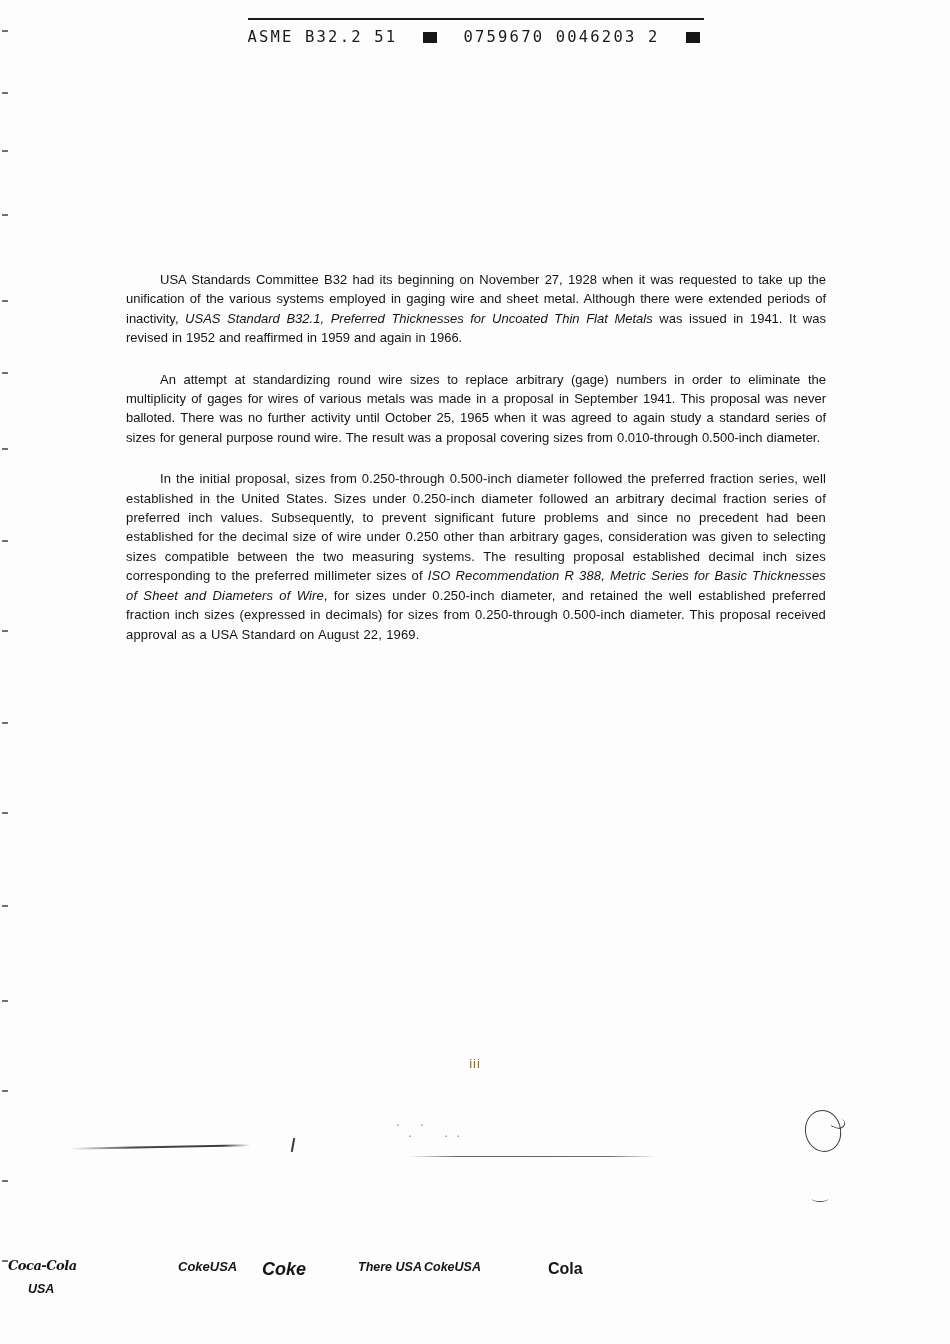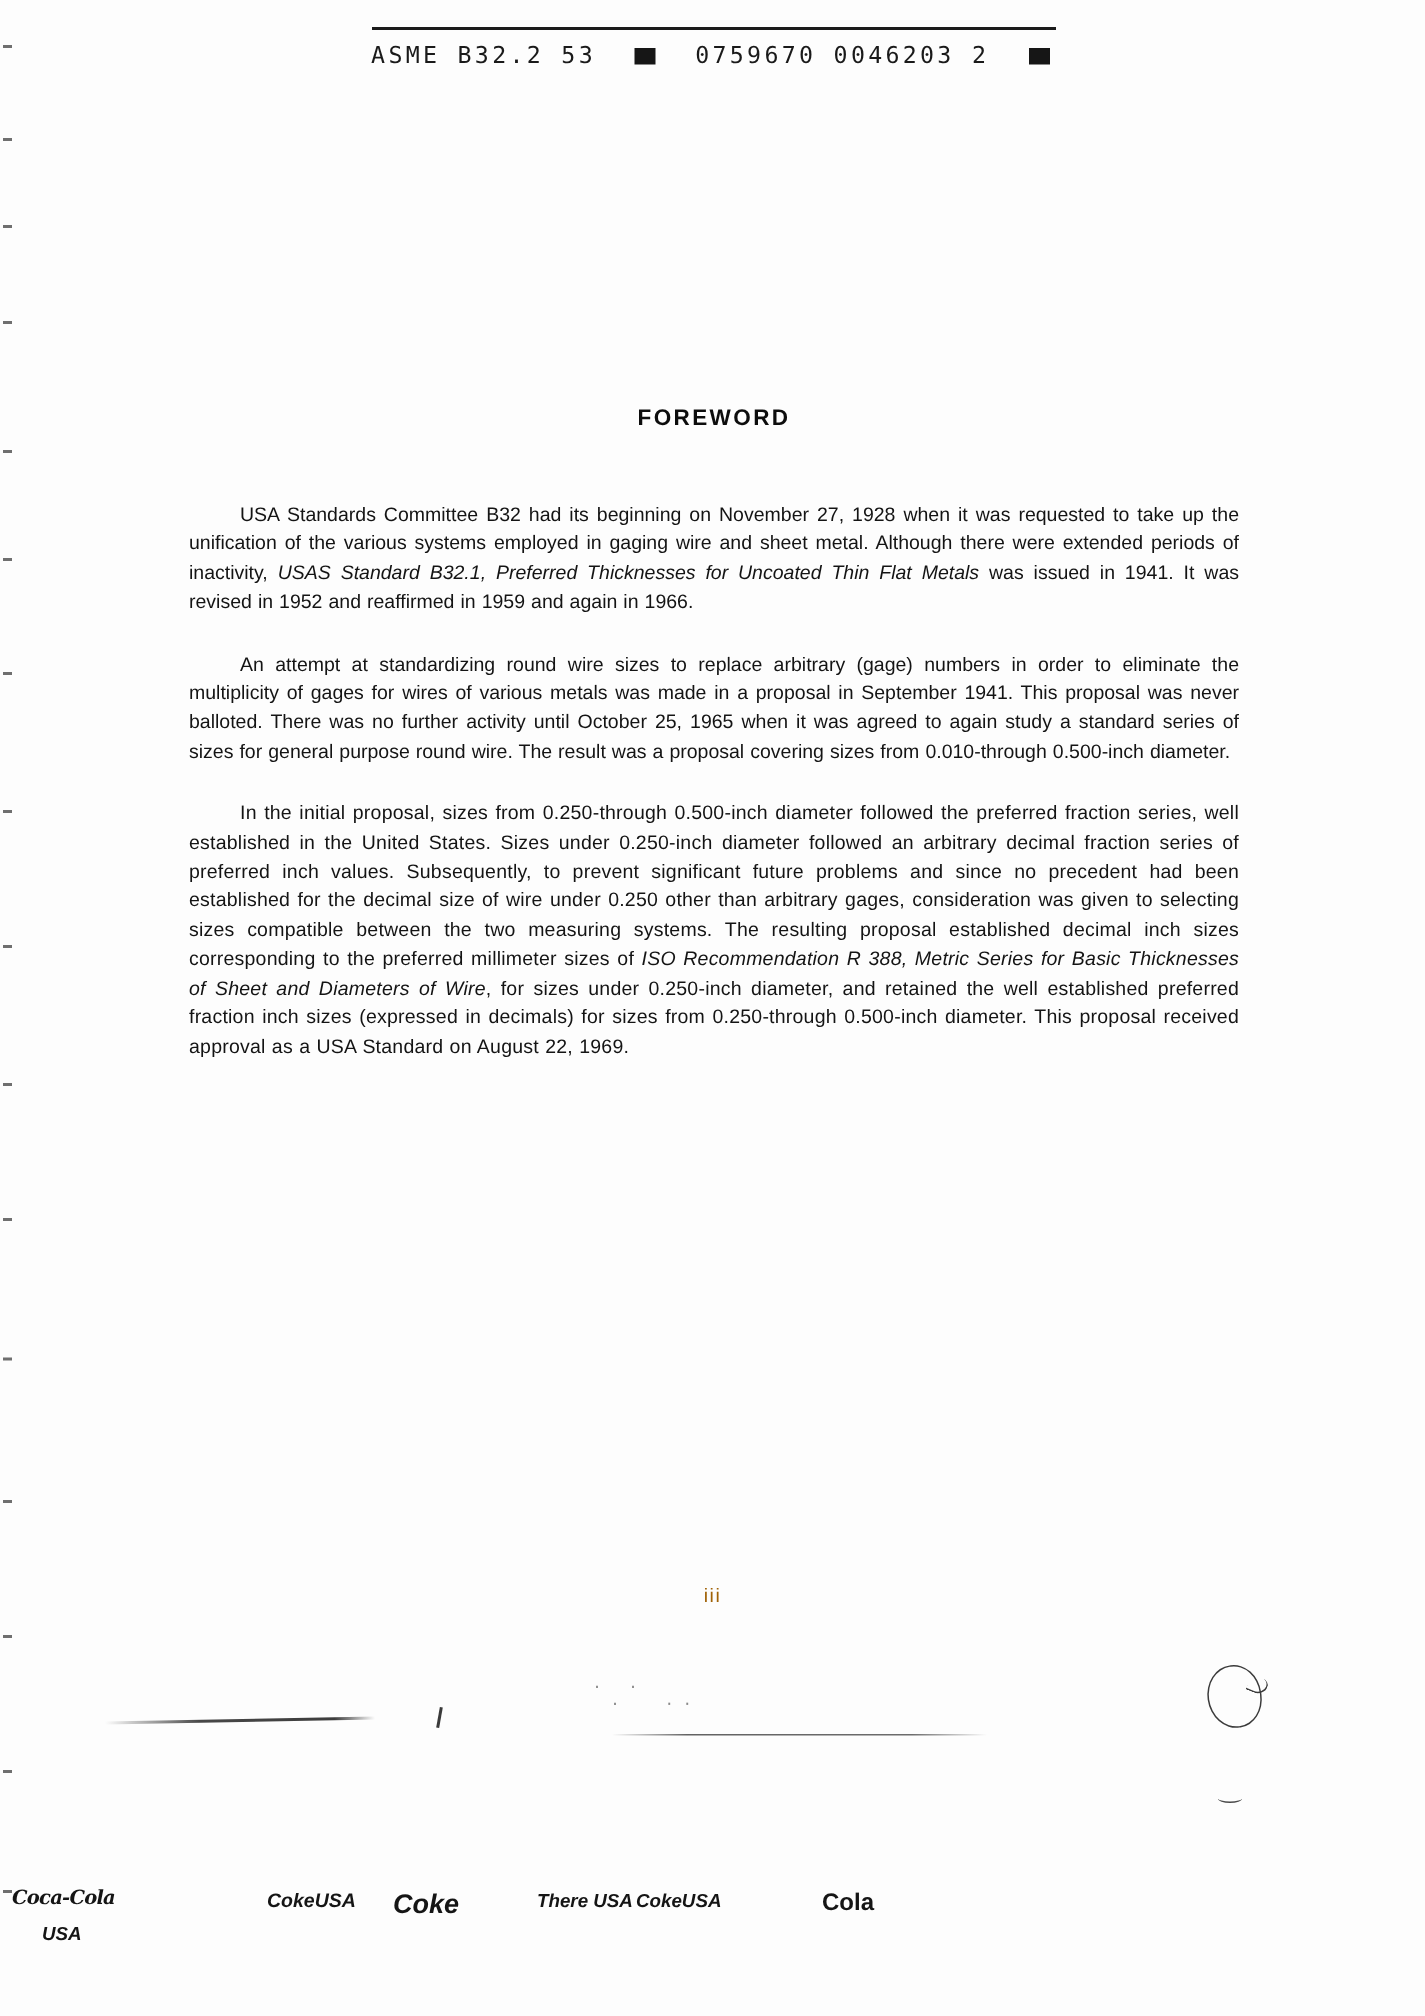--- a/index.html
+++ b/index.html
@@ -219,25 +219,24 @@
   .wm-e { left: 424px; top: 2px; font-family: "Liberation Sans", sans-serif; font-style: italic; font-size: 12.5px; }
   .wm-f { left: 548px; top: 2px; font-family: "Liberation Sans", sans-serif; font-size: 16px; }
 </style>
 </head>
 <body>
 
 <div class="page">
 
   <div class="barcode-line">
     <div class="barcode-rule"></div>
-    <div class="barcode-text"><span>ASME B32.2 53</span>&nbsp;&nbsp;<span class="blk"></span>&nbsp;&nbsp;<span>0759670 0046203 2</span>&nbsp;&nbsp;<span class="blk"></span></div>
+    <div class="barcode-text"><span>ASME B32.2 51</span>&nbsp;&nbsp;<span class="blk"></span>&nbsp;&nbsp;<span>0759670 0046203 2</span>&nbsp;&nbsp;<span class="blk"></span></div>
   </div>
 
   <div class="content">
-    <h1 class="title">FOREWORD</h1>
 
     <p class="para p1">
       <span>USA Standards Committee B32 had its beginning on November 27, 1928 when it was requested to take up the unification of the various systems employed in gaging wire and sheet metal. Although there were extended periods of inactivity, </span><span class="it">USAS Standard B32.1, Preferred Thicknesses for Uncoated Thin Flat Metals</span><span> was issued in 1941. It was revised in 1952 and reaffirmed in 1959 and again in 1966.</span>
     </p>
 
     <p class="para p2">
       <span>An attempt at standardizing round wire sizes to replace arbitrary (gage) numbers in order to eliminate the multiplicity of gages for wires of various metals was made in a proposal in September 1941. This proposal was never balloted. There was no further activity until October 25, 1965 when it was agreed to again study a standard series of sizes for general purpose round wire. The result was a proposal covering sizes from 0.010-through 0.500-inch diameter.</span>
     </p>
 
     <p class="para p3">

